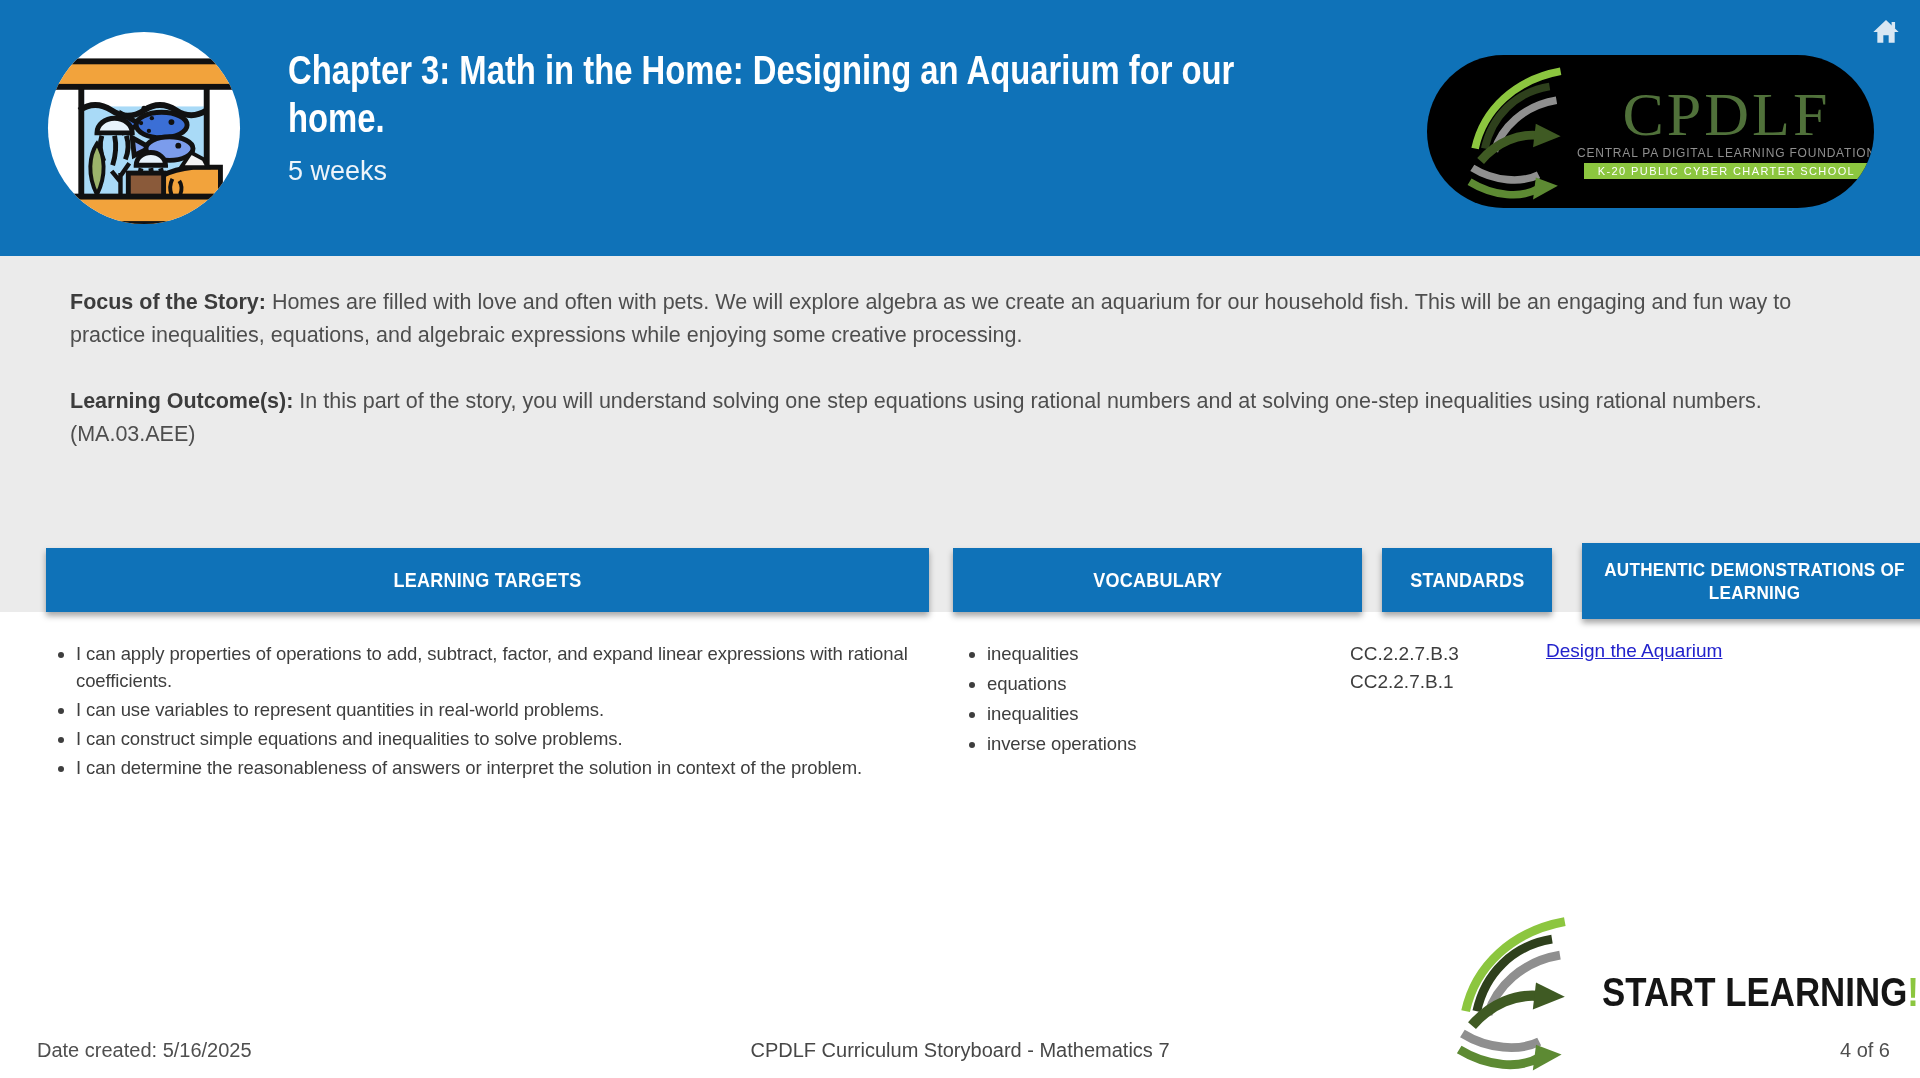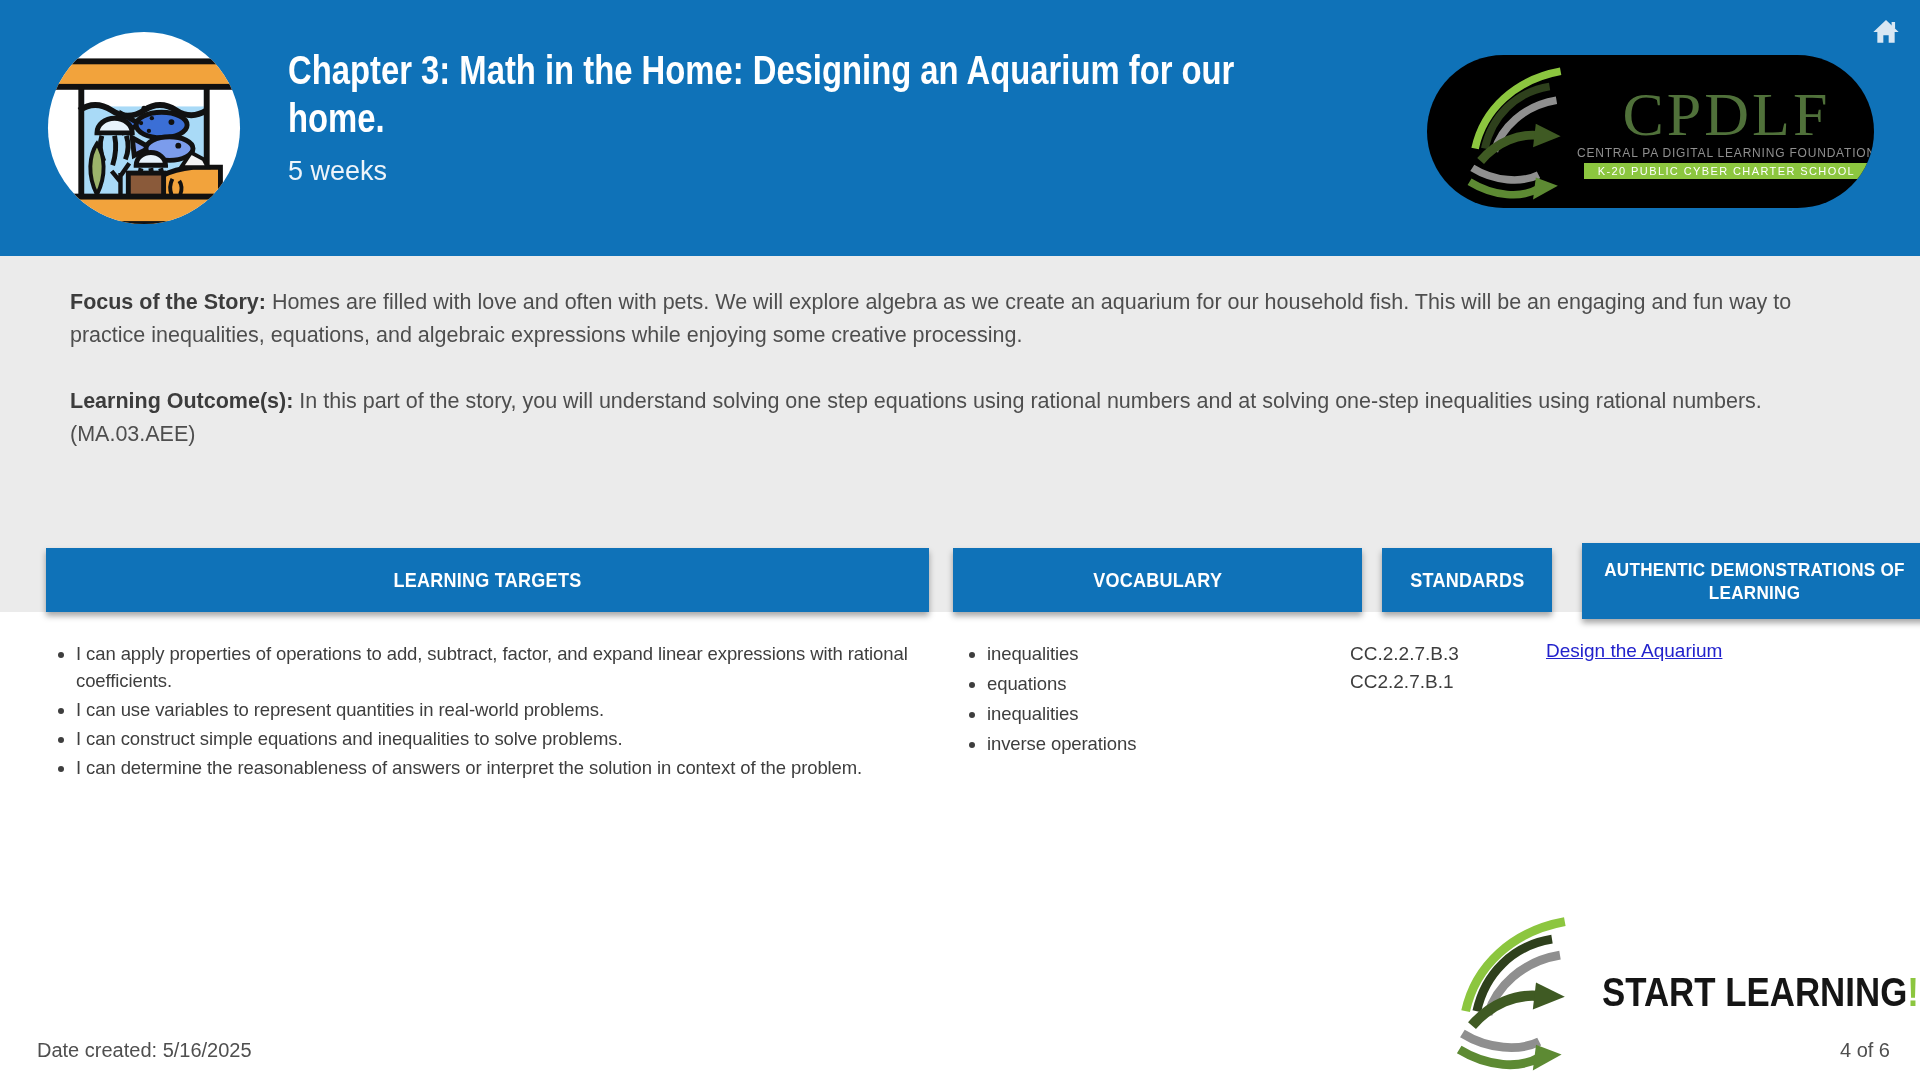--- a/index.html
+++ b/index.html
@@ -257,14 +257,15 @@
   <svg class="sl-swoosh" viewBox="0 0 100 100">
     <use href="#swoosh"></use>
   </svg>
   <div class="sl-text">
     <span>START LEARNING</span><span class="sl-exclaim">!</span>
   </div>
 </div>
 
 <div class="footer">
   <span class="footer-left">Date created: 5/16/2025</span>
+  <span class="footer-center">CPDLF Curriculum Storyboard - Mathematics 7</span>
   <span class="footer-right">4 of 6</span>
 </div>
 
 </body></html>

